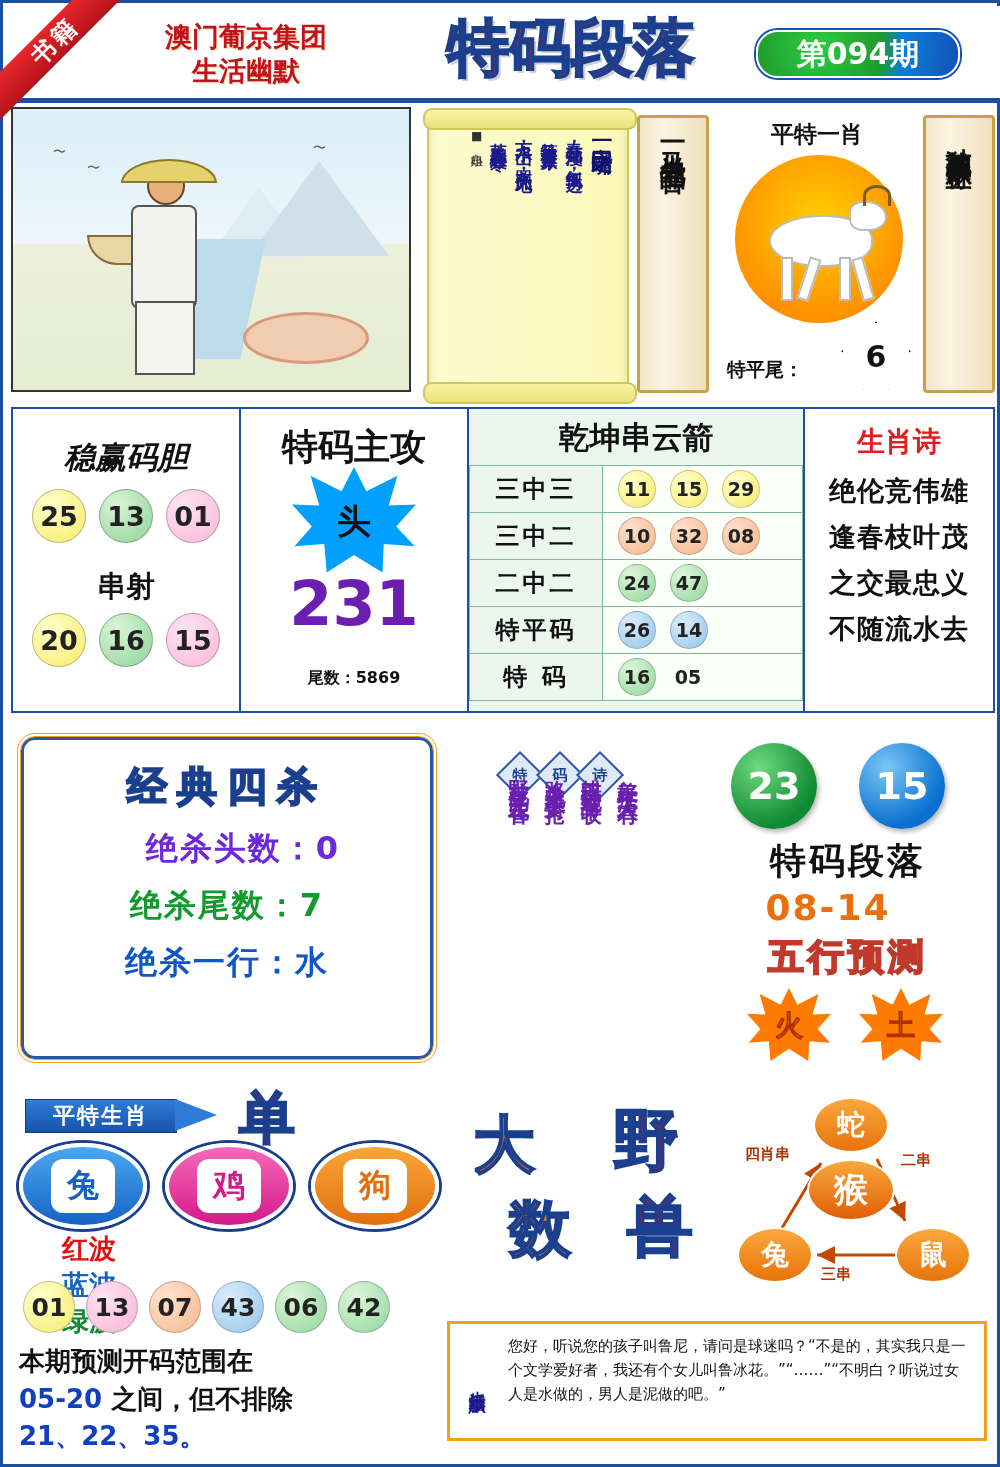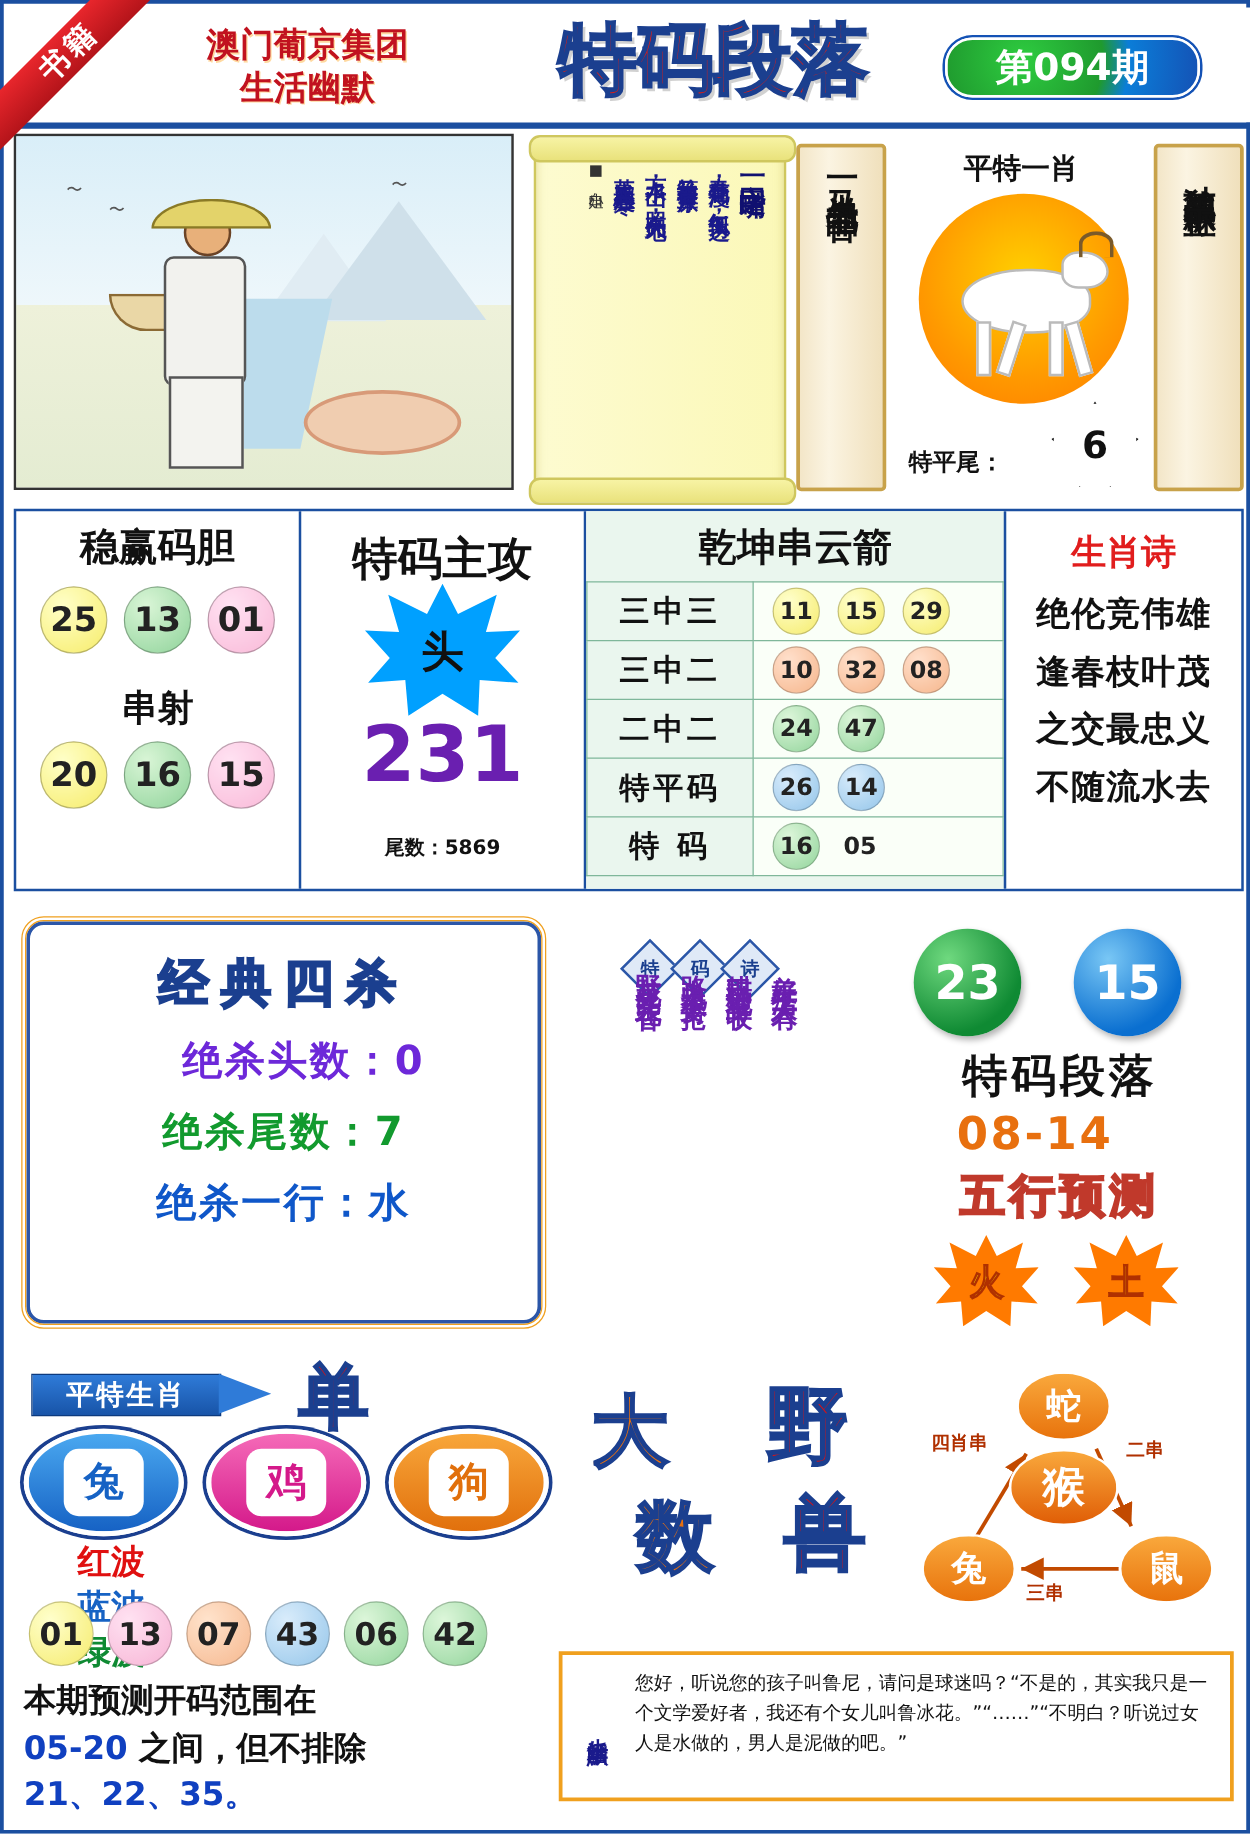--- a/index.html
+++ b/index.html
@@ -129,21 +129,21 @@
   .panel2{
     position:absolute;left:8px;top:404px;width:984px;height:306px;
     border:2px solid #1b4fa0;box-sizing:border-box;
     display:flex;background:#fff;
   }
   .cell{box-sizing:border-box;height:100%;position:relative;}
   .c1{width:228px;border-right:2px solid #1b4fa0;}
   .c2{width:228px;border-right:2px solid #1b4fa0;}
   .c3{width:336px;border-right:2px solid #1b4fa0;background:#eaf6ee;}
   .c4{width:188px;}
-  .c1 h3{margin:8px 0 10px;text-align:center;font-size:31px;color:#111;font-weight:bold;}
+  .c1 h3{margin:28px 0 10px;text-align:center;font-size:31px;color:#111;font-weight:bold;font-style:italic;}
   .balls{display:flex;justify-content:center;gap:13px;margin-top:6px;}
   .ball{
     width:52px;height:52px;border-radius:50%;
     display:flex;align-items:center;justify-content:center;
     font-size:27px;font-weight:bold;color:#222;
     border:1px solid rgba(0,0,0,.25);
   }
   .ball.y{background:radial-gradient(circle at 33% 28%,#ffffc8,#f6ec6a);}
   .ball.g{background:radial-gradient(circle at 33% 28%,#d9f5d6,#8fd39a);}
   .ball.p{background:radial-gradient(circle at 33% 28%,#ffe2f2,#f9b9d8);}

